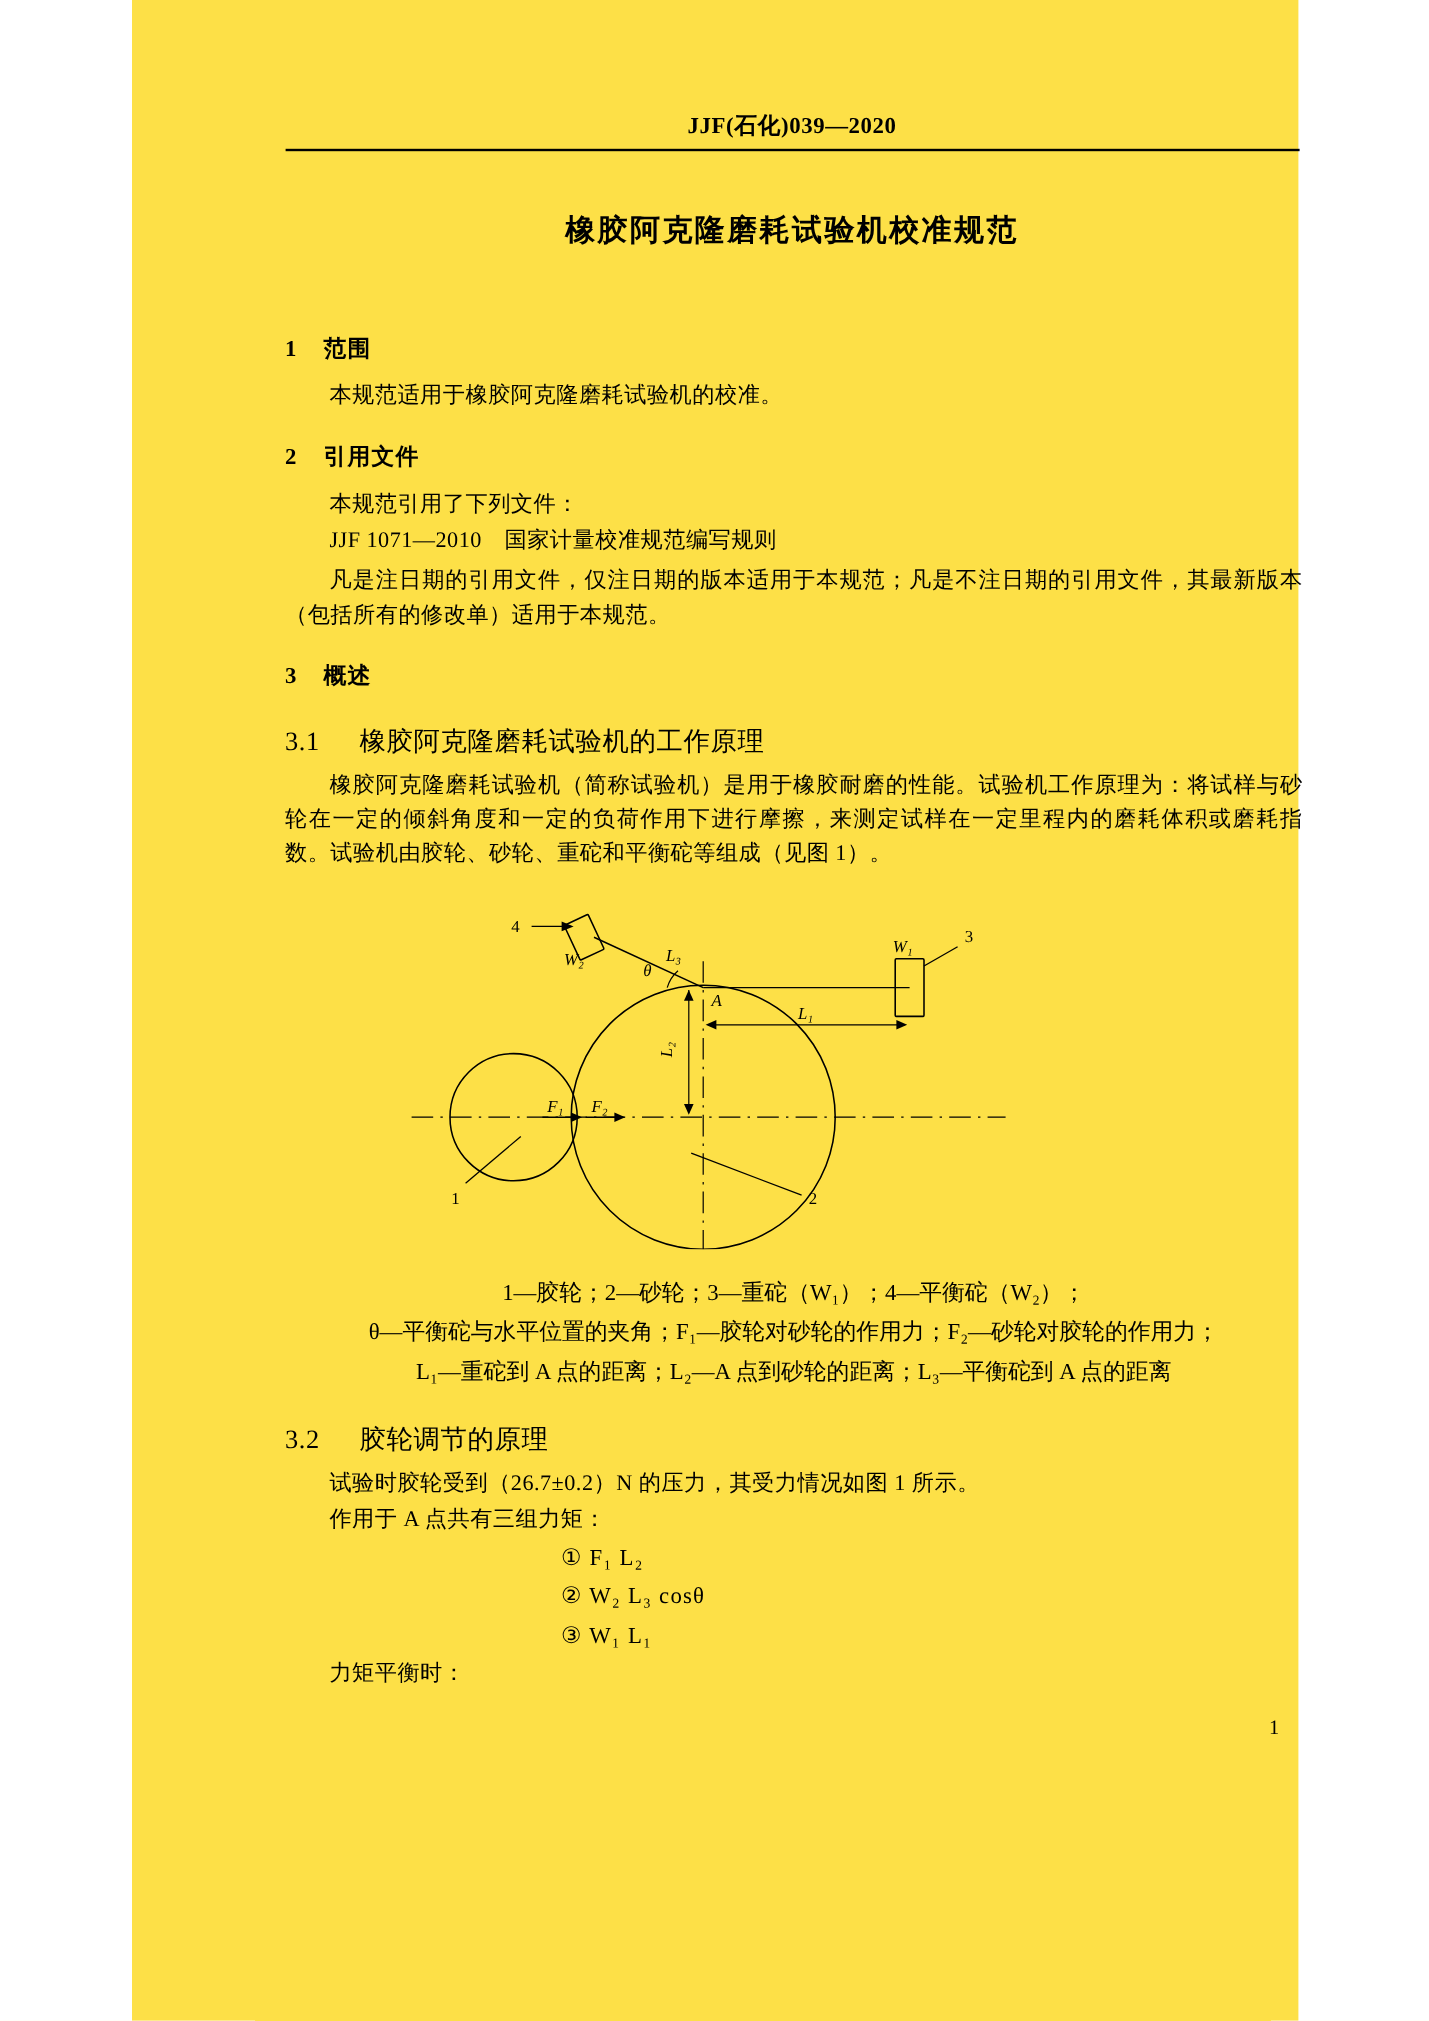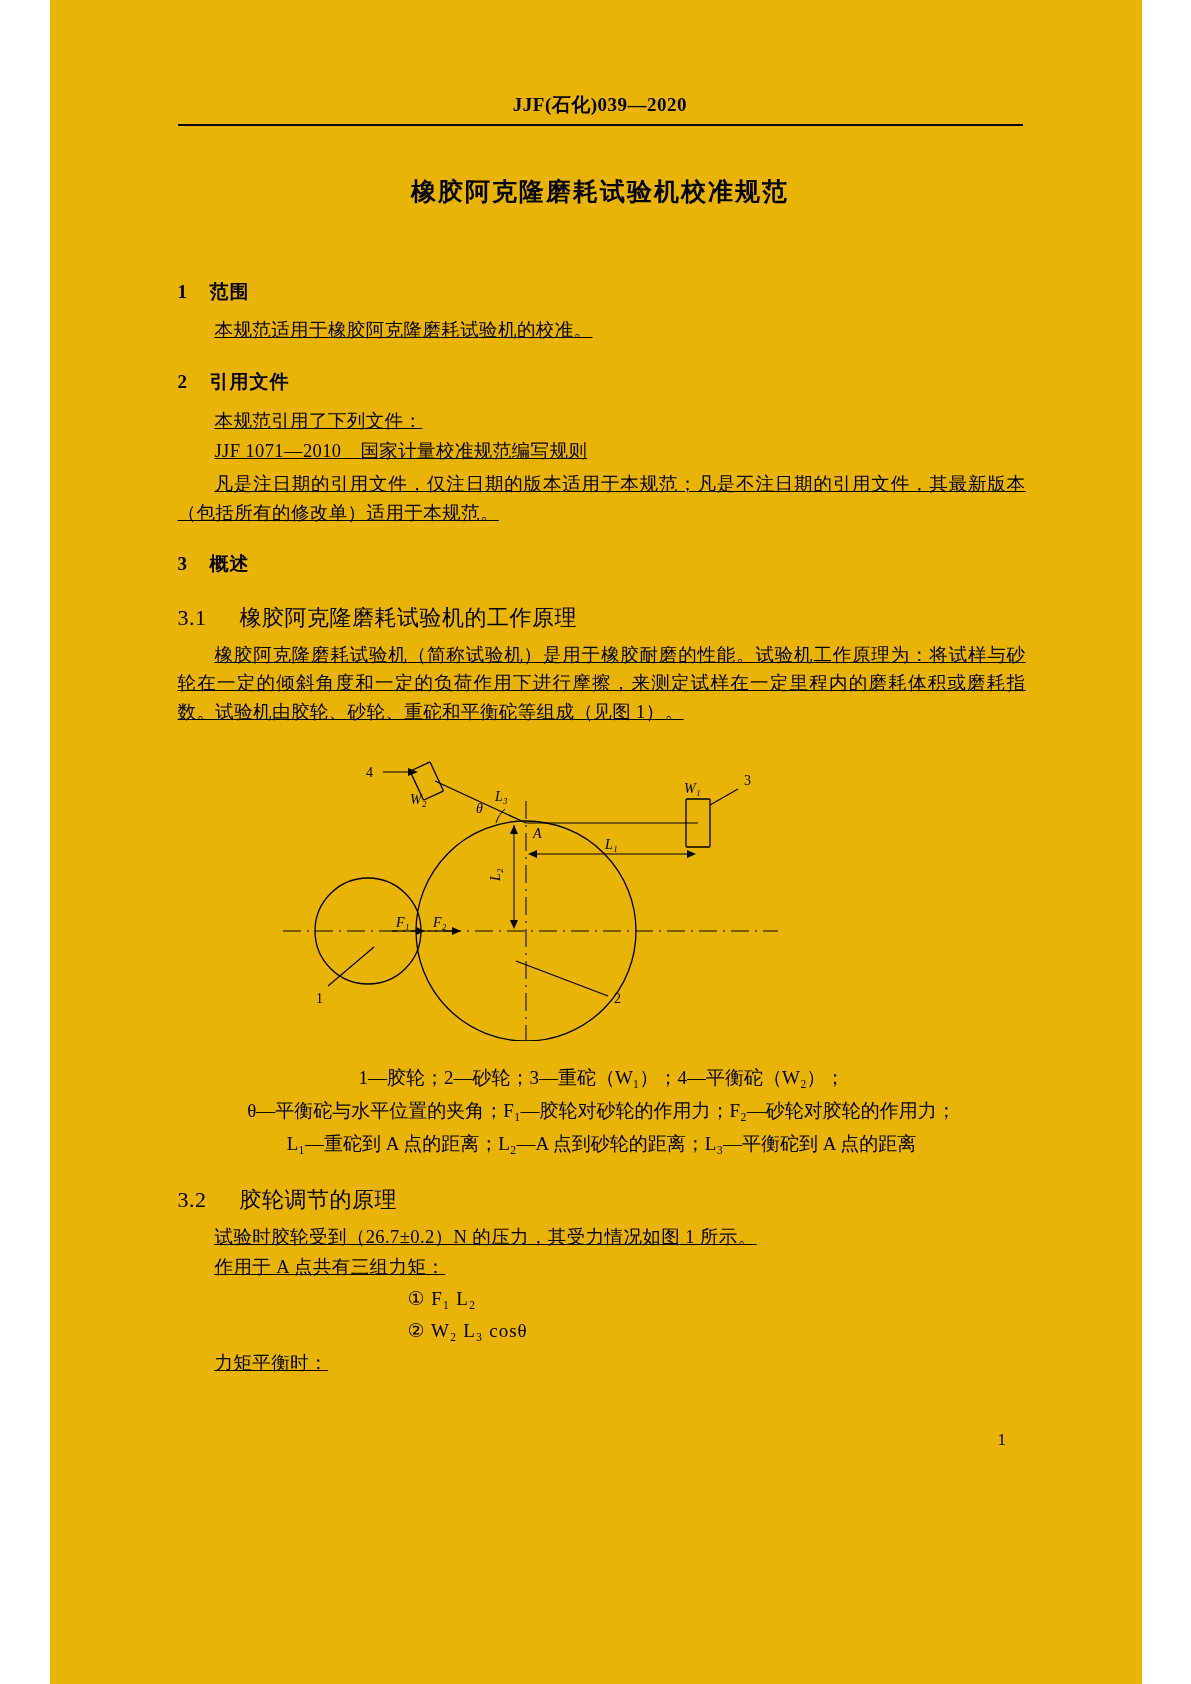--- a/index.html
+++ b/index.html
@@ -2,24 +2,24 @@
 <html><head>
 <meta charset="utf-8">
 <style>
   html, body {
     margin: 0;
     padding: 0;
     background: #ffffff;
   }
   .page {
     position: relative;
-    width: 1092px;
+    width: 972px;
     height: 1684px;
     margin: 0 auto;
-    background: #eab308;
+    background: #fde047;
     font-family: "Liberation Serif", "DejaVu Serif", serif;
     color: #000000;
     box-sizing: border-box;
   }
   .header {
     position: absolute;
     top: 92px;
     left: 128px;
     width: 845px;
     text-align: center;
@@ -72,21 +72,20 @@
   }
   h3.sub .num {
     display: inline-block;
     width: 62px;
   }
   p.para {
     margin: 4px 0;
     text-indent: 2em;
     text-align: justify;
     letter-spacing: 0.4px;
-    text-decoration: underline;
   }
   p.tight {
     margin: 2px 0;
   }
   .fig-wrap {
     margin-top: 14px;
     position: relative;
     width: 848px;
     height: 300px;
   }
@@ -221,18 +220,19 @@
     </div>
 
     <h3 class="sub">
       <span class="num">3.2</span><span>胶轮调节的原理</span>
     </h3>
     <p class="para tight">试验时胶轮受到（26.7±0.2）N 的压力，其受力情况如图 1 所示。</p>
     <p class="para tight">作用于 A 点共有三组力矩：</p>
 
     <div class="formula-line">① F₁ L₂</div>
     <div class="formula-line">② W₂ L₃ cosθ</div>
+    <div class="formula-line">③ W₁ L₁</div>
 
     <p class="para tight">力矩平衡时：</p>
   </div>
 
   <div class="pagenum">1</div>
 </div>
 
 </body></html>

